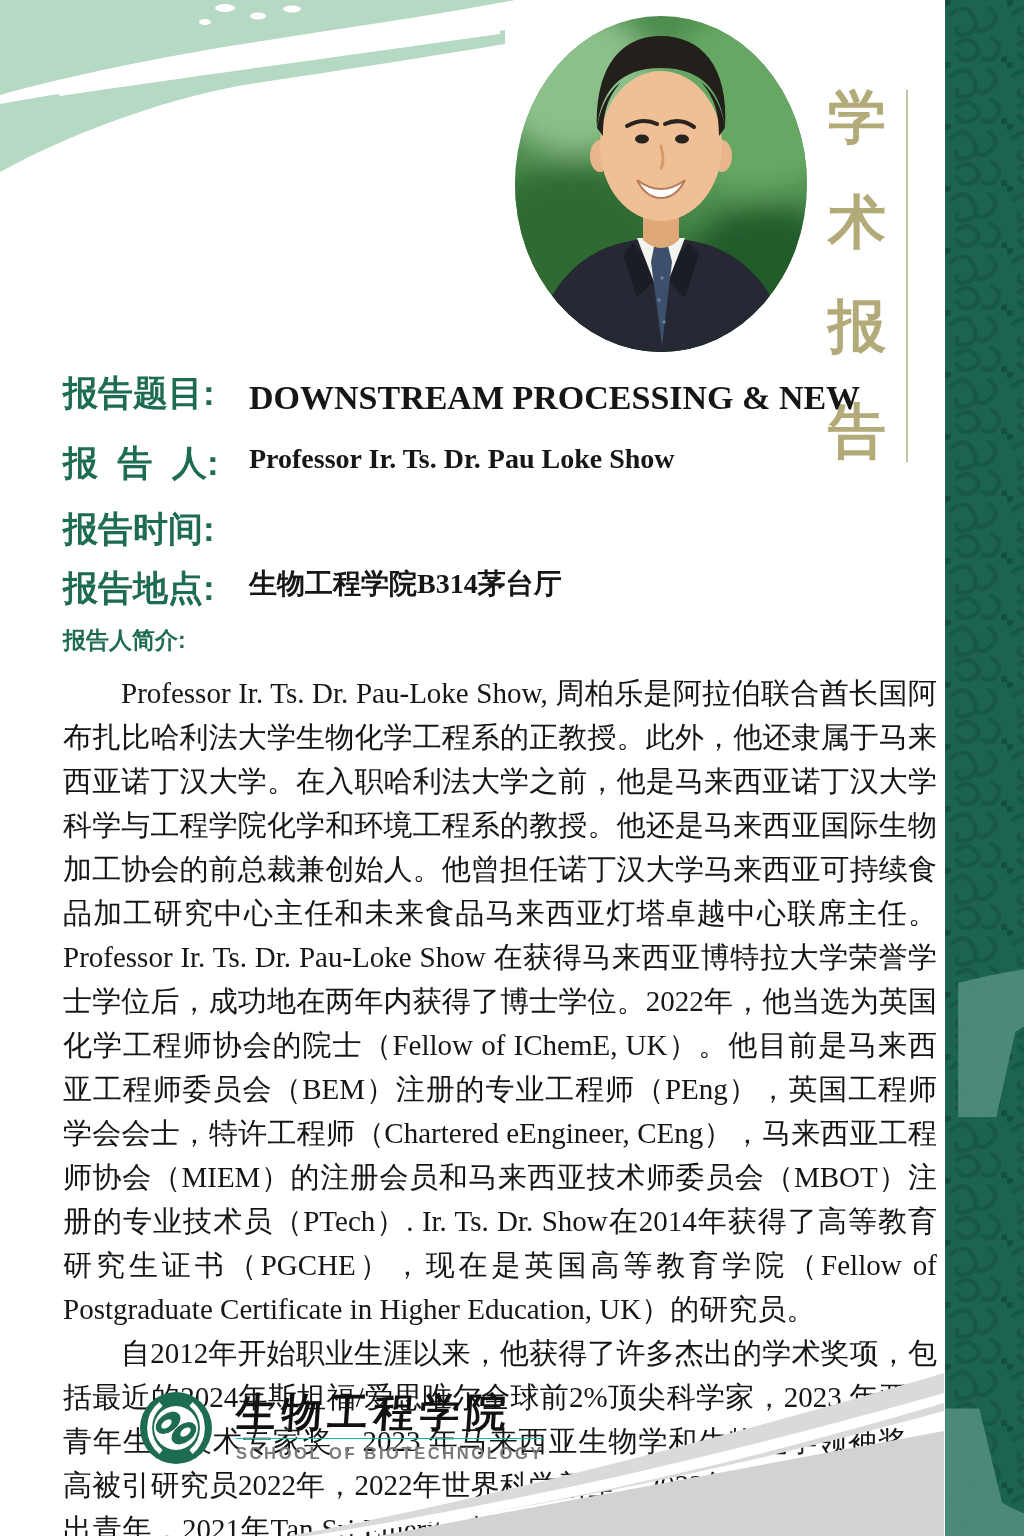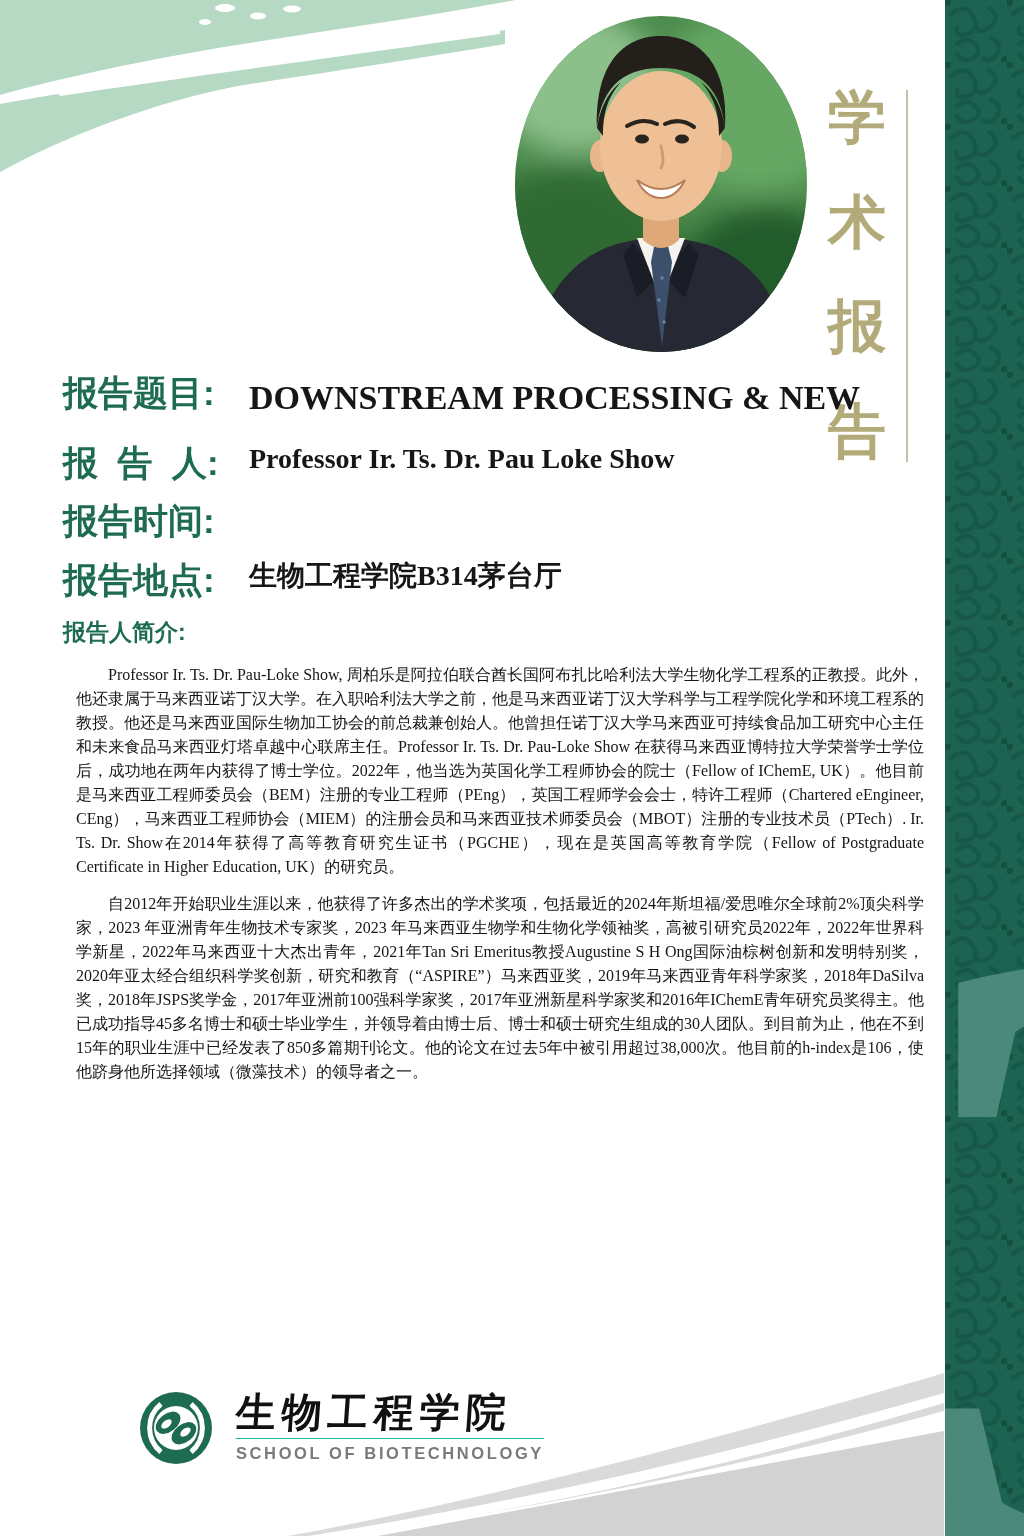--- a/index.html
+++ b/index.html
@@ -47,31 +47,31 @@
     font-family:"Liberation Serif",serif;font-weight:700;
     font-size:28px;line-height:1.36;color:var(--body-black);
   }
   .title-lines{display:flex;flex-direction:row;}
   .title-line{
     font-family:"Liberation Serif",serif;font-weight:600;
     font-size:34px;line-height:55px;color:var(--body-black);letter-spacing:0px;
   }
   .title-line:nth-child(2){padding-left:9px;}
   .row-speaker{margin-top:15px;}
-  .row-time{margin-top:12px;gap:40px;}
+  .row-time{margin-top:20px;gap:40px;}
   .row-location{margin-top:13px;}
   .bio-heading{
     margin-top:14px;
     font-family:"Liberation Sans",sans-serif;font-weight:800;
     font-size:23px;line-height:1.3;color:var(--heading-green);
   }
   .bio{margin-top:16px;width:874px;}
   .bio p{
-    margin:13px;text-align:justify;text-indent:2em;
-    font-size:16px;line-height:24px;color:var(--body-black);
+    margin:0;text-align:justify;text-indent:2em;
+    font-size:29px;line-height:44px;color:var(--body-black);
     font-family:"Liberation Serif",serif;
   }
   
   .footer-logo{position:absolute;left:138px;top:1390px;display:flex;align-items:flex-start;gap:22px;}
   .logo-text{display:flex;flex-direction:column;}
   .logo-cn{
     font-family:"Liberation Sans",sans-serif;font-weight:900;
     font-size:40px;line-height:1.1;color:#111;transform:skewX(-4deg);
     letter-spacing:6px;
   }

